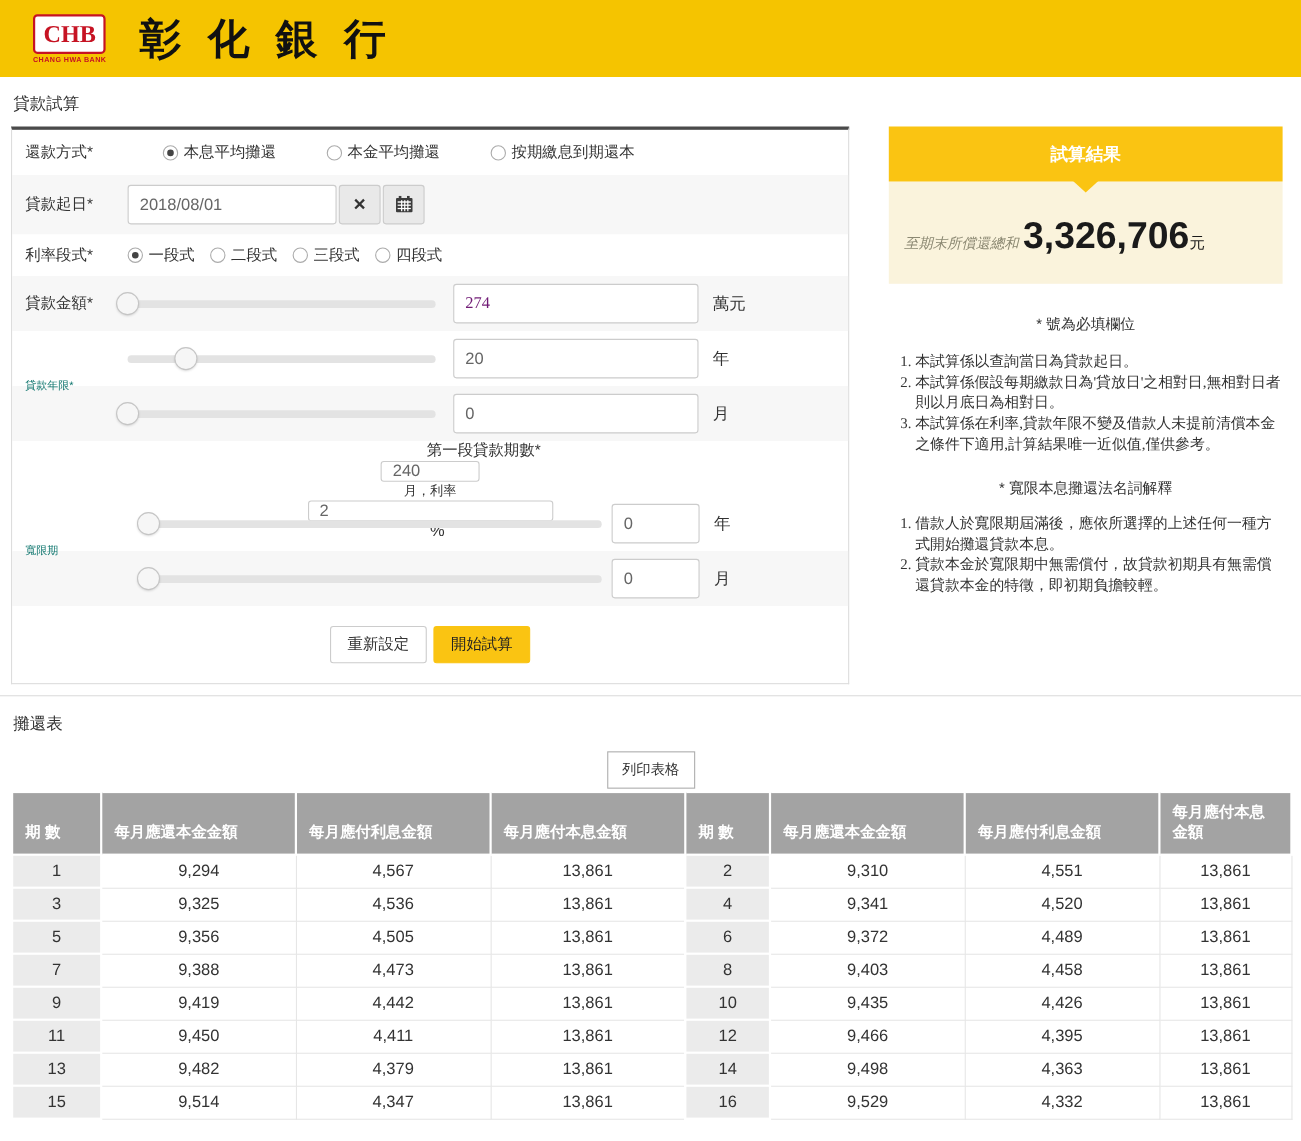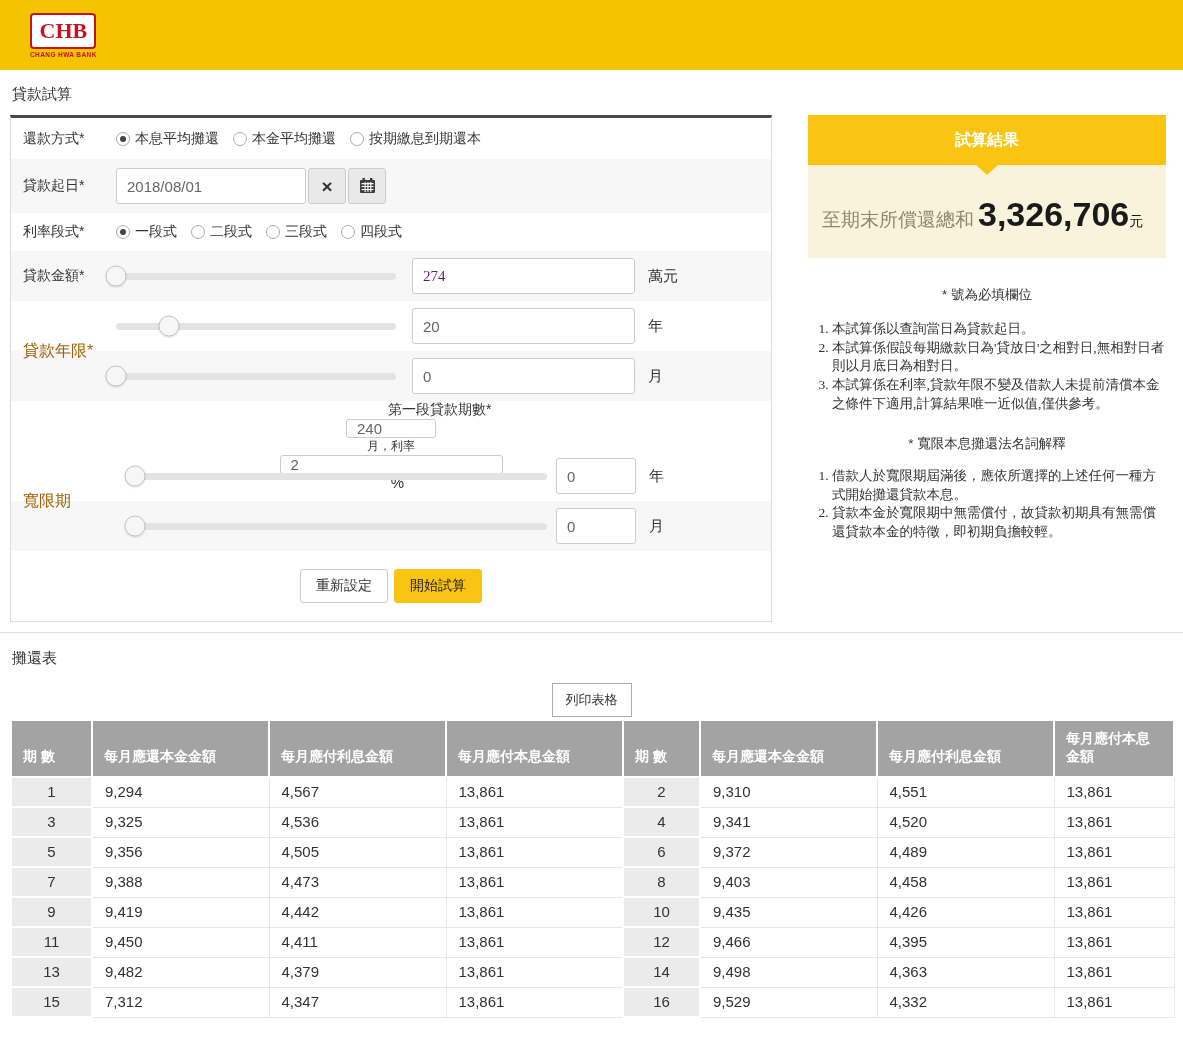--- a/index.html
+++ b/index.html
@@ -17,21 +17,21 @@
     font-size:38px; color:#111; letter-spacing:24px; margin-left:30px; white-space:nowrap; }
 
   .page-title { font-size:15px; color:#333; margin:15px 0 11px 12px; }
 
   
   .main { display:flex; align-items:flex-start; padding:0 10px; }
   .form-panel { width:762px; border:1px solid #ddd; border-top:3px solid #4a4a4a; background:#fff; }
   .frow { display:flex; align-items:center; padding:0 12px; }
   .frow.gray, .subrow.gray { background:#f7f7f7; }
   .flabel { width:93px; flex:none; font-size:14px; color:#333; }
-  .r1 { height:41px; }
+  .r1 { height:41px;gap:32px; }
   .r-date { height:54px; }
   .r3 { height:38px; }
   .r-amount { height:50px; }
   .ropt { display:inline-flex; align-items:center; margin-right:14px; font-size:14px; cursor:default; }
   .radio { width:14px; height:14px; border-radius:50%; border:1px solid #ababab; background:#fff;
     display:inline-block; margin-right:5px; position:relative; flex:none; }
   .radio.checked::after { content:""; position:absolute; left:3px; top:3px; width:6px; height:6px;
     border-radius:50%; background:#444; }
 
   .txt-input { height:36px; border:1px solid #ccc; border-radius:3px; background:#fff;
@@ -45,21 +45,21 @@
   .slider .handle { position:absolute; top:50%; transform:translate(-50%,-50%);
     width:21px; height:21px; border-radius:50%; background:#f6f6f6; border:1px solid #c5c5c5;
     box-shadow:0 1px 2px rgba(0,0,0,.12); cursor:pointer; }
   .slider.std { width:280px; margin-right:16px; flex:none; }
   .val-input { width:223px; text-align:left; }
   .unit { font-size:15px; color:#333; margin-left:13px; }
   .red { color:#701a75;font-family:Liberation Serif, serif; }
 
   .fgroup { position:relative; }
   .glabel { position:absolute; left:12px; top:50%; transform:translateY(-50%);
-    font-size:16px; color:#a16207; z-index:2; }
+    font-size:10px; color:#0f766e; z-index:2; }
   .subrow { display:flex; align-items:center; height:50px; padding:0 12px 0 105px; }
 
   .r-stage { height:50px;flex-direction:column; }
   .fs-label { width:210px; text-align:right; font-size:14px; margin-right:9px; flex:none; }
   .small-input { width:90px; }
   .mid-text { font-size:12px; margin:0 14px; white-space:nowrap; }
 
   .grace .slider { width:412px; margin-left:112px; margin-right:9px; flex:none; }
   .grace .g-input { width:80px; }
 
@@ -69,52 +69,53 @@
   .btn-reset { background:#fff; border:1px solid #ccc; color:#333; }
   .btn-submit { background:#FAC412; border:1px solid #FAC412; color:#222; }
 
   
   .right-col { width:358px; margin-left:36px; }
   .result-header { height:50px; background:#FAC412; color:#fff; font-weight:bold; font-size:16px;
     display:flex; align-items:center; justify-content:center; position:relative; }
   .result-header::after { content:""; position:absolute; left:50%; bottom:-10px; margin-left:-12px;
     border-left:12px solid transparent; border-right:12px solid transparent; border-top:11px solid #FAC412; }
   .result-body { background:#FAF3DC; padding:30px 14px 24px; display:flex; align-items:baseline; }
-  .result-label { font-size:19px; color:#8b8872; flex:none; }
+  .result-label { font-size:13px; color:#8b8872; flex:none;font-style:italic; }
   .result-value { font-size:34px; font-weight:bold; color:#1a1a1a; margin-left:4px; letter-spacing:0; }
   .result-unit { font-size:14px; color:#1a1a1a; }
   .req-note { text-align:center; font-size:13.5px; margin:28px 0 16px; }
   .notes { padding-left:24px; font-size:13.5px; line-height:1.38;font-family:Liberation Serif, serif; }
   .glossary-title { text-align:center; font-size:13.5px; margin:22px 0 14px; }
 
   
   .divider { border-top:1px solid #ddd; margin-top:10px; }
   .sched-title { font-size:15px; margin:16px 0 0 12px; }
   .print-row { text-align:center; margin-top:15px; }
   .print-btn { background:#fff; border:1px solid #adadad; font-size:13px; color:#333;
     padding:7px 13px; cursor:pointer; font-family:inherit; }
   .sched-table { width:1163px; margin:2px 10px 0; border-collapse:collapse; table-layout:fixed; }
   .sched-table th { background:#A3A3A3; color:#fff; font-size:14px; font-weight:bold;
     text-align:left; vertical-align:bottom; padding:9px 11px 10px; border:2px solid #fff; }
   .sched-table td { font-size:15px; padding:5px 12px 6px; border:1px solid #e6e6e6; }
   .sched-table td.period { background:#ebebeb; text-align:center; border:2px solid #fff; }
-  .sched-table td.amount { background:#fff; text-align:left; }
+  .sched-table td.amount { background:#fff; text-align:center; }
   .c0 { width:81px; } .c1 { width:177px; } .c2 { width:177px; } .c3 { width:177px; }
   .c4 { width:77px; } .c5 { width:177px; } .c6 { width:177px; } .c7 { width:120px; }
 </style>
 </head>
 <body>
 
 <div class="banner">
   <div class="logo">
     <div class="logo-box">
         <span>CHB</span>
       </div>
     <div class="logo-sub">CHANG HWA BANK</div>
   </div>
+  <div class="bank-name">彰化銀行</div>
 </div>
 
 <div class="page-title">貸款試算</div>
 
 <div class="main">
   <div class="form-panel">
 
     <div class="frow r1">
       <div class="flabel">還款方式*</div>
       <label class="ropt">
@@ -351,21 +352,21 @@
         <td class="amount">9,482</td>
         <td class="amount">4,379</td>
         <td class="amount">13,861</td>
         <td class="period">14</td>
         <td class="amount">9,498</td>
         <td class="amount">4,363</td>
         <td class="amount">13,861</td>
       </tr>
       <tr>
         <td class="period">15</td>
-        <td class="amount">7,312</td>
+        <td class="amount">9,514</td>
         <td class="amount">4,347</td>
         <td class="amount">13,861</td>
         <td class="period">16</td>
         <td class="amount">9,529</td>
         <td class="amount">4,332</td>
         <td class="amount">13,861</td>
       </tr>
     </tbody>
 </table>
 

